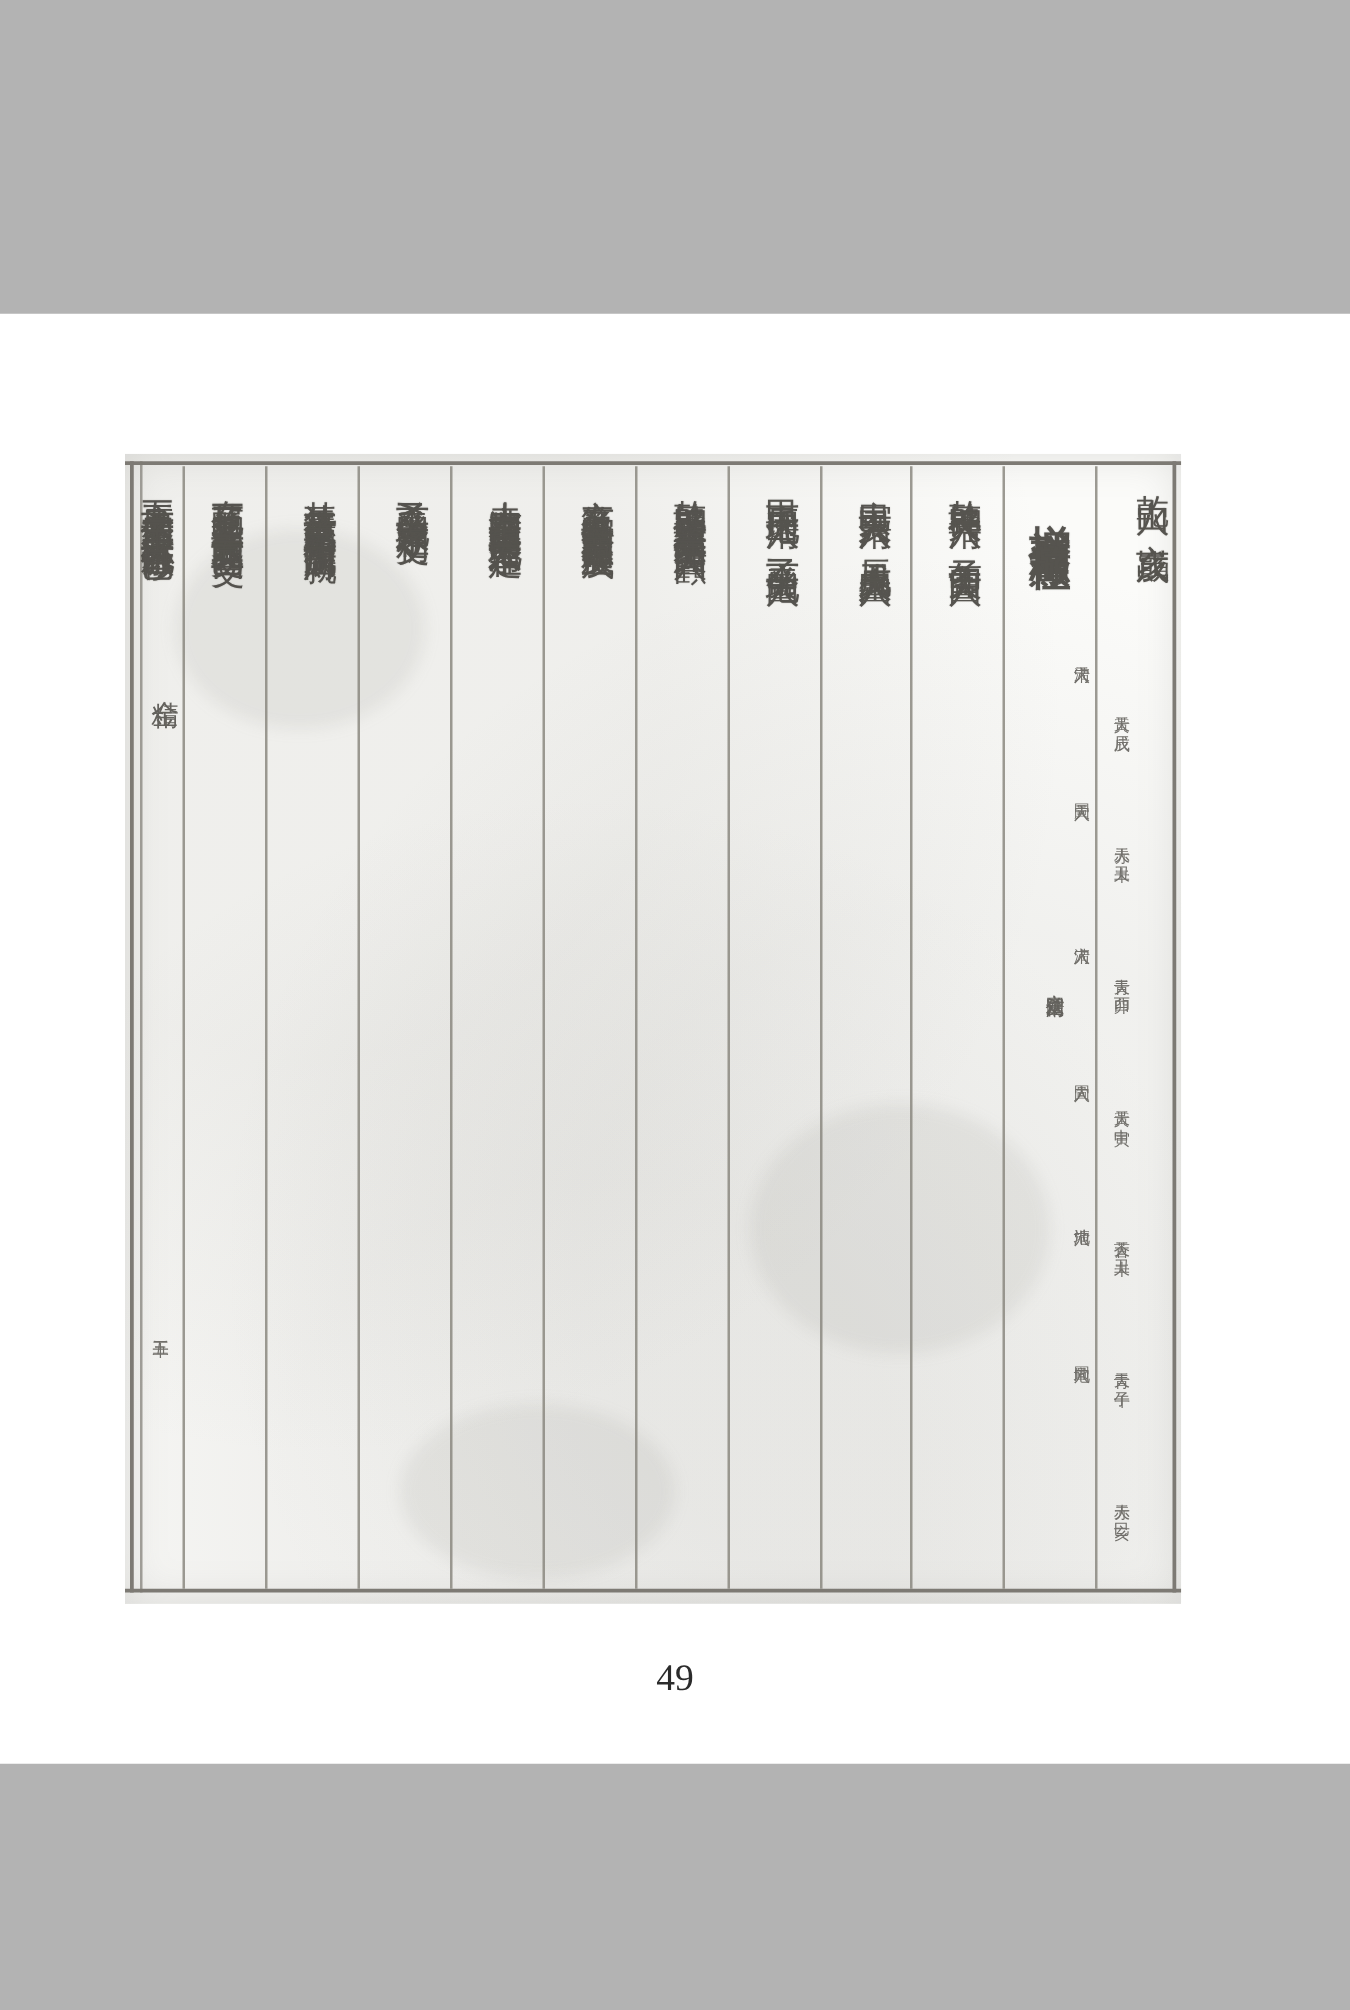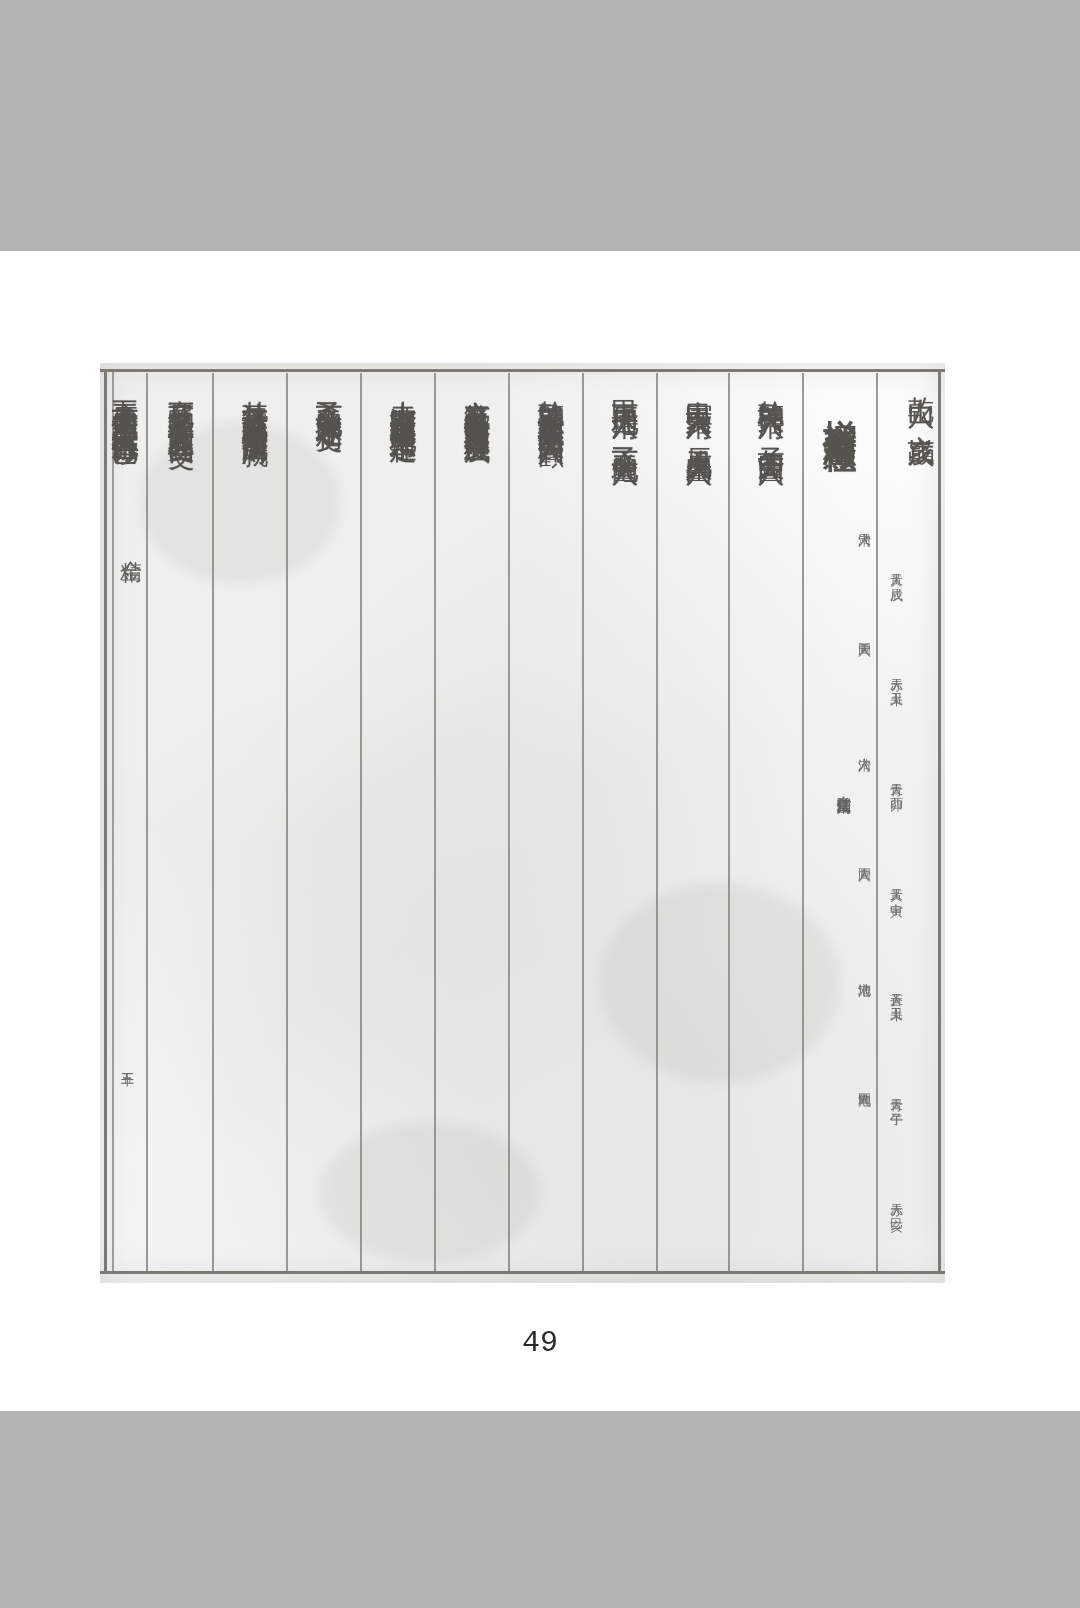--- a/index.html
+++ b/index.html
@@ -100,21 +100,21 @@
     color: #5c5a55;
     letter-spacing: 0px;
     opacity: .85;
   }
   #folio {
     position: absolute;
     left: 0;
     top: 1075px;
     width: 1080px;
     text-align: center;
-    font-family: Liberation Mono, monospace;
+    font-family: Liberation Serif, serif;
     font-size: 30px;
     color: #2b2b2b;
   }
   .smudge {
     position: absolute;
     background: rgba(140,138,132,0.12);
     border-radius: 50%;
     filter: blur(6px);
     pointer-events: none;
   }

